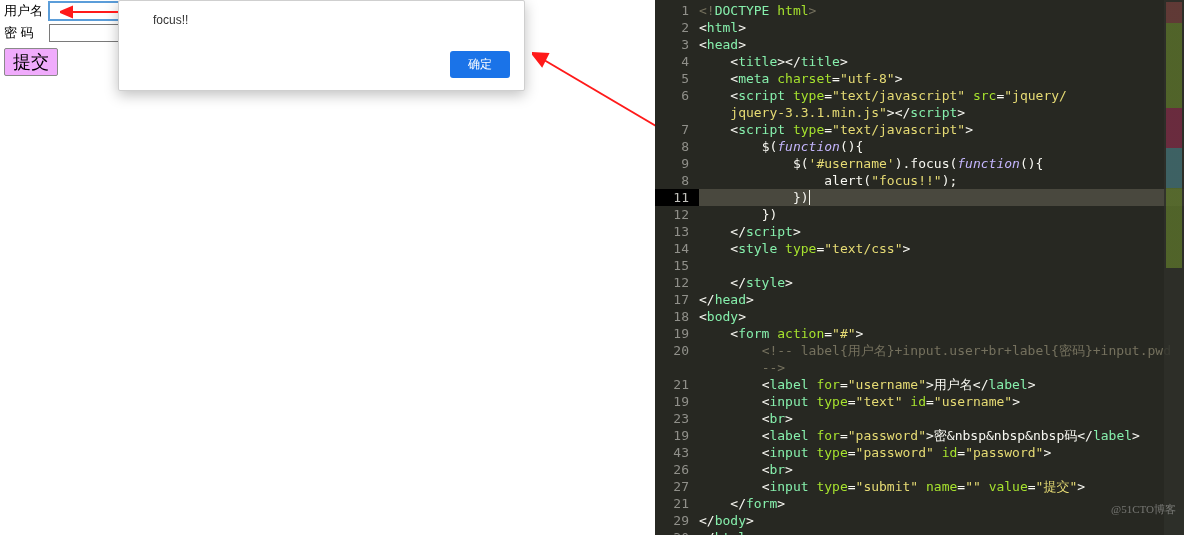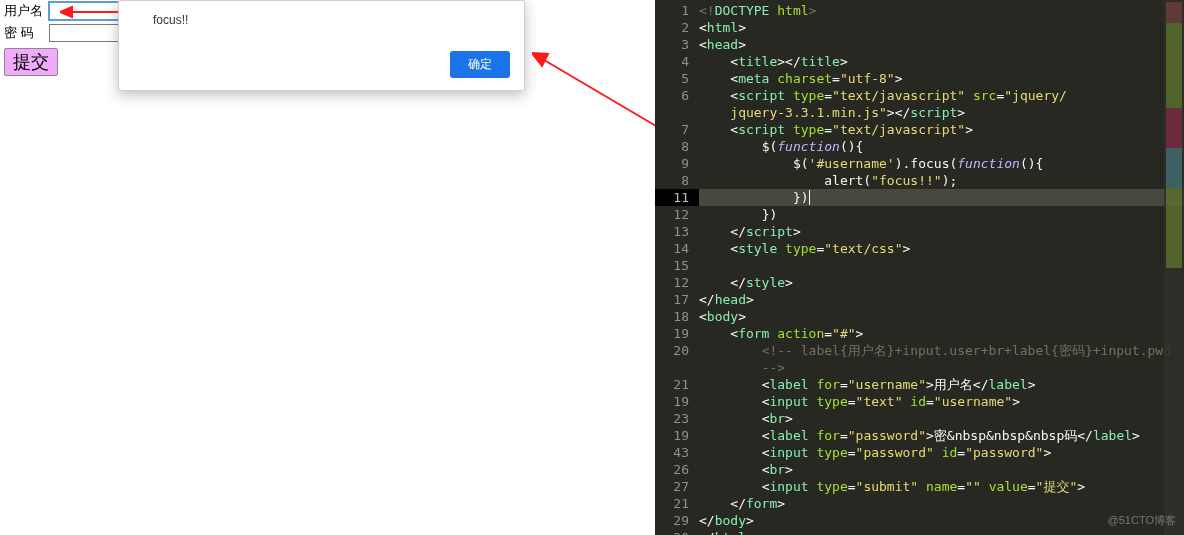--- a/index.html
+++ b/index.html
@@ -29,21 +29,21 @@
   .pnk{color:#86efac;}
   .grn{color:#a6e22e;}
   .yel{color:#e6db74;}
   .blu{color:#c4b5fd;font-style:italic;}
   .gry{color:#75715e;}
   .wht{color:#f8f8f2;}
   .caret{border-right:1px solid #f8f8f0;}
   
   .arrow{position:absolute;stroke:#ff1a1a;stroke-width:2;fill:none;pointer-events:none;}
   .arrow-head{fill:#ff1a1a;}
-  .watermark{position:absolute;right:8px;bottom:6px;font-size:11px;color:rgba(255,255,255,0.35);font-family:Liberation Sans, sans-serif;}
+  .watermark{position:absolute;right:8px;bottom:17px;font-size:11px;color:rgba(255,255,255,0.35);font-family:Liberation Serif, serif;}
 </style>
 </head>
 <body>
 
 <div class="stage">
 
   <div class="browser">
     <div class="form-row">
       <label>用户名</label>
       <input type="text" class="focus" value="" style="">

